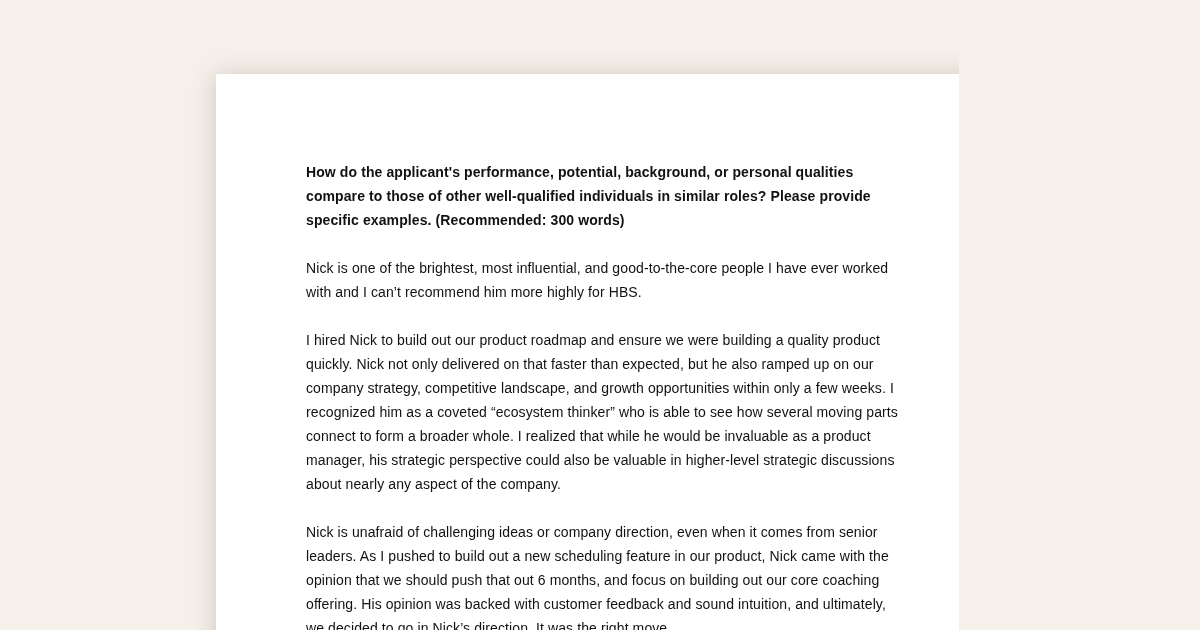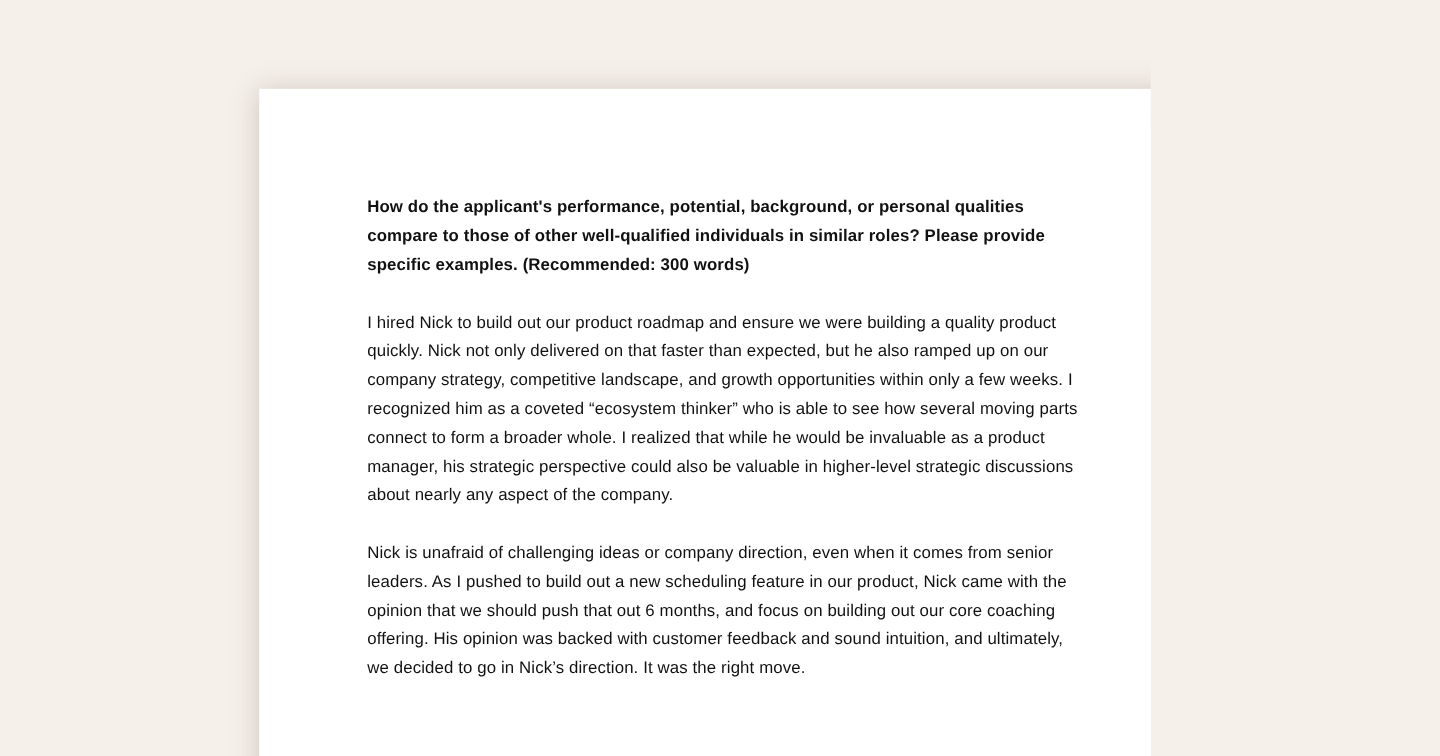--- a/index.html
+++ b/index.html
@@ -55,18 +55,19 @@
 </head>
 <body>
 
 <div class="canvas">
 
   <div class="page page-back"></div>
 
   <div class="page page-front">
     <div class="doc-text">
       <div class="question">How do the applicant's performance, potential, background, or personal qualities compare to those of other well-qualified individuals in similar roles? Please provide specific examples. (Recommended: 300 words)</div>
+      <p>Nick is one of the brightest, most influential, and good-to-the-core people I have ever worked with and I can’t recommend him more highly for HBS.</p>
       <p>I hired Nick to build out our product roadmap and ensure we were building a quality product quickly. Nick not only delivered on that faster than expected, but he also ramped up on our company strategy, competitive landscape, and growth opportunities within only a few weeks. I recognized him as a coveted “ecosystem thinker” who is able to see how several moving parts connect to form a broader whole. I realized that while he would be invaluable as a product manager, his strategic perspective could also be valuable in higher-level strategic discussions about nearly any aspect of the company.</p>
       <p>Nick is unafraid of challenging ideas or company direction, even when it comes from senior leaders. As I pushed to build out a new scheduling feature in our product, Nick came with the opinion that we should push that out 6 months, and focus on building out our core coaching offering. His opinion was backed with customer feedback and sound intuition, and ultimately, we decided to go in Nick’s direction. It was the right move.</p>
     </div>
   </div>
 
 </div>
 
 </body></html>

